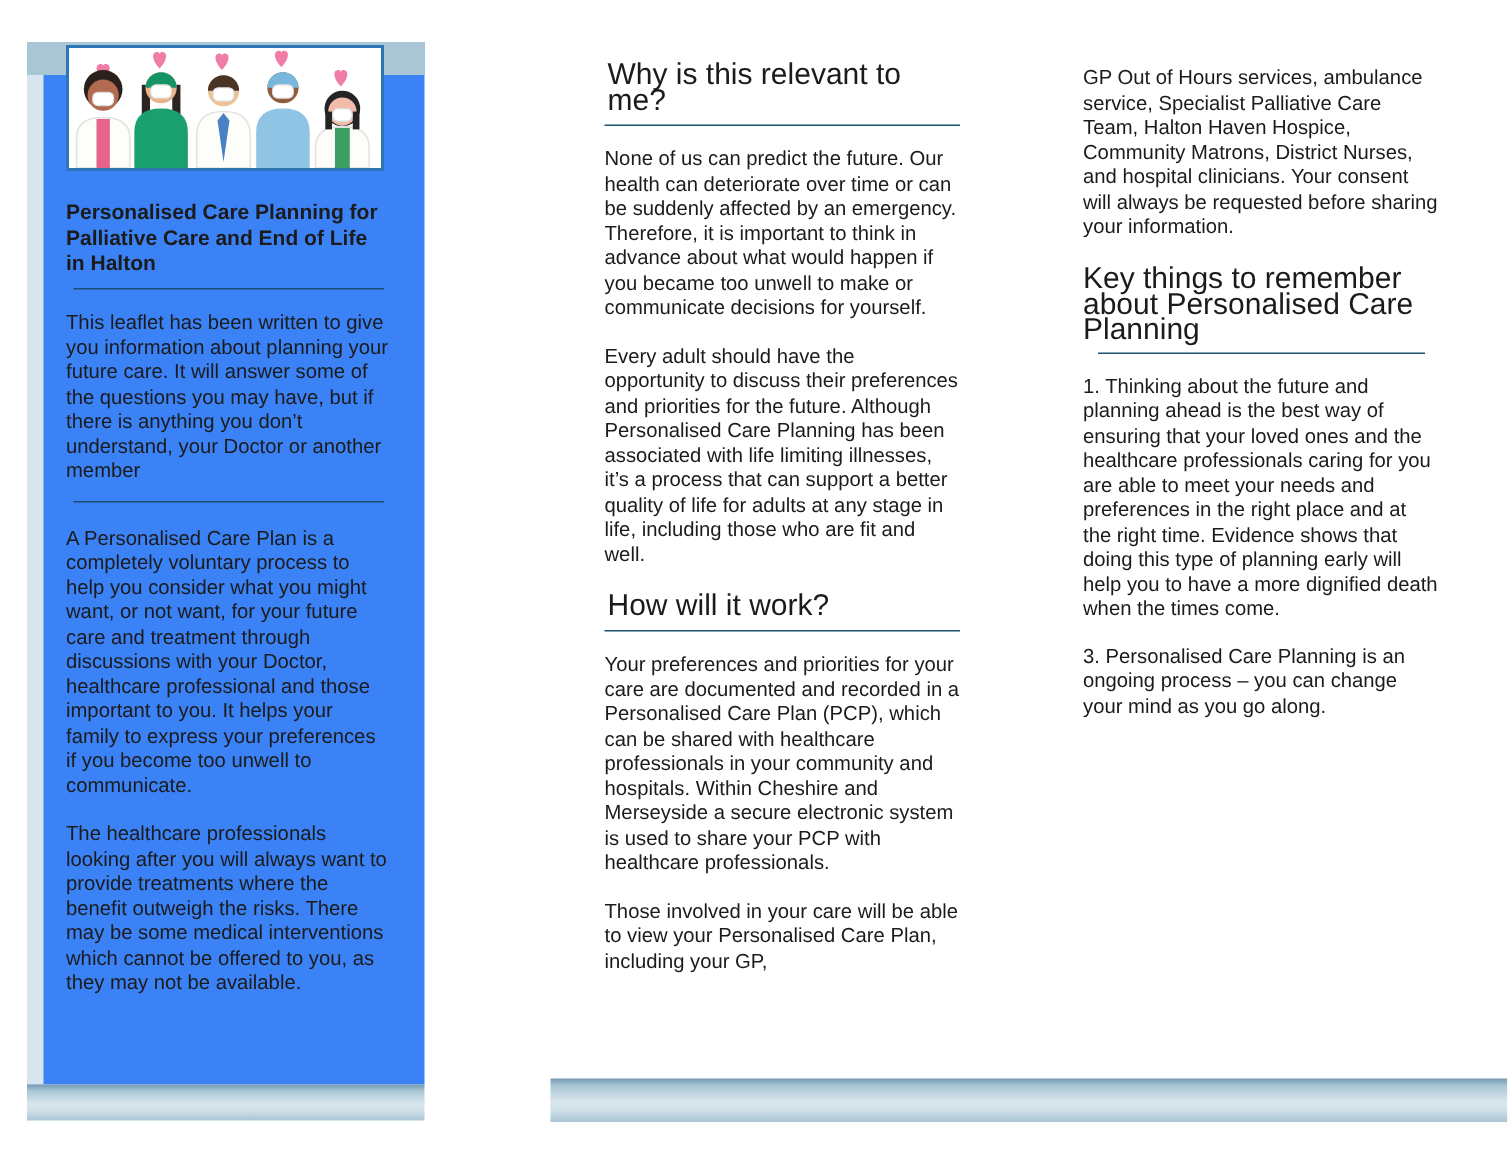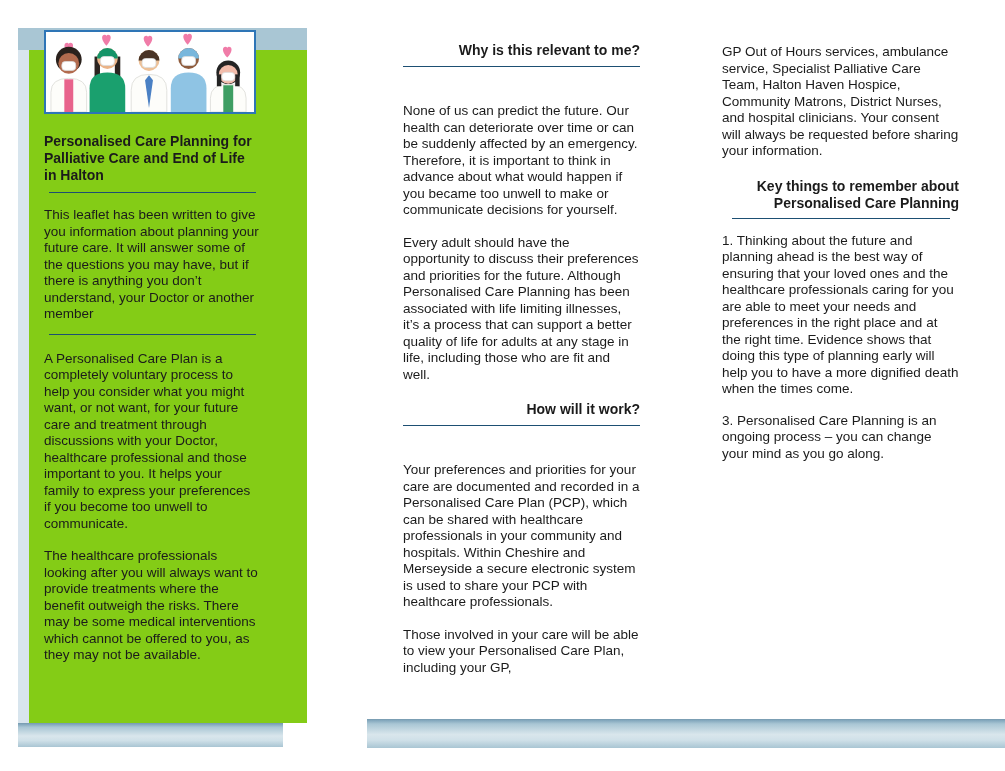--- a/index.html
+++ b/index.html
@@ -1,40 +1,40 @@
 <!DOCTYPE html>
 <html><head>
 <meta charset="utf-8">
 <style>
   html,body{margin:0;padding:0;background:#ffffff;}
   .page{
     position:relative;width:1005px;height:771px;background:#ffffff;overflow:hidden;
     font-family:"Liberation Sans",sans-serif;color:#1b1b1b;
   }
   
-  .left-panel{position:absolute;left:18px;top:28px;width:265px;height:695px;background:#84cc16;padding-left:24px;}
+  .left-panel{position:absolute;left:18px;top:28px;width:265px;height:695px;background:#3b82f6;}
   .left-strip{position:absolute;left:0;top:0;width:11px;height:100%;background:#d8e5ee;}
   .panel-top-bar{position:absolute;left:0;top:0;width:100%;height:22px;background:#a9c6d4;}
   .illustration{
     position:absolute;left:26px;top:2px;width:212px;height:84px;background:#ffffff;
     border:2px solid #2e75b6;box-sizing:border-box;
   }
   .illustration svg{display:block;width:100%;height:100%;}
   .left-content{position:absolute;left:26px;top:105px;width:216px;}
   
   .h-title{font-size:14px;line-height:17px;font-weight:bold;margin:0;}
-  .h-section{font-size:14px;line-height:17px;font-weight:bold;margin:14px 0 0;padding-left:2px;text-align:right;}
+  .h-section{font-size:20px;line-height:17px;font-weight:normal;margin:14px 0 0;padding-left:2px;}
   .rule{height:1px;background:#1d4f73;margin-top:8px;border:0;}
   .rule.w-left{width:207px;}
   p.body{font-size:13.5px;line-height:16.5px;margin:16px 0 0;}
   
   .middle-col{position:absolute;left:403px;top:42px;width:237px;}
   .middle-col .h-first{margin:0;}
   .middle-col .rule{margin-top:7px;}
-  .middle-col p.p-after-rule{margin-top:36px;}
+  .middle-col p.p-after-rule{margin-top:14px;}
   .middle-col .h-second{margin-top:18px;}
   
   .right-col{position:absolute;left:722px;top:44px;width:237px;}
   .right-col p.first{margin:0;}
   .right-col .h-section{margin-top:18px;padding-left:0;}
   .right-col .rule{margin-top:6px;width:218px;}
   .right-col p.item{margin-top:15px;}
   .right-col p.item-first{margin-top:14px;}
   
   .bar-bottom{

